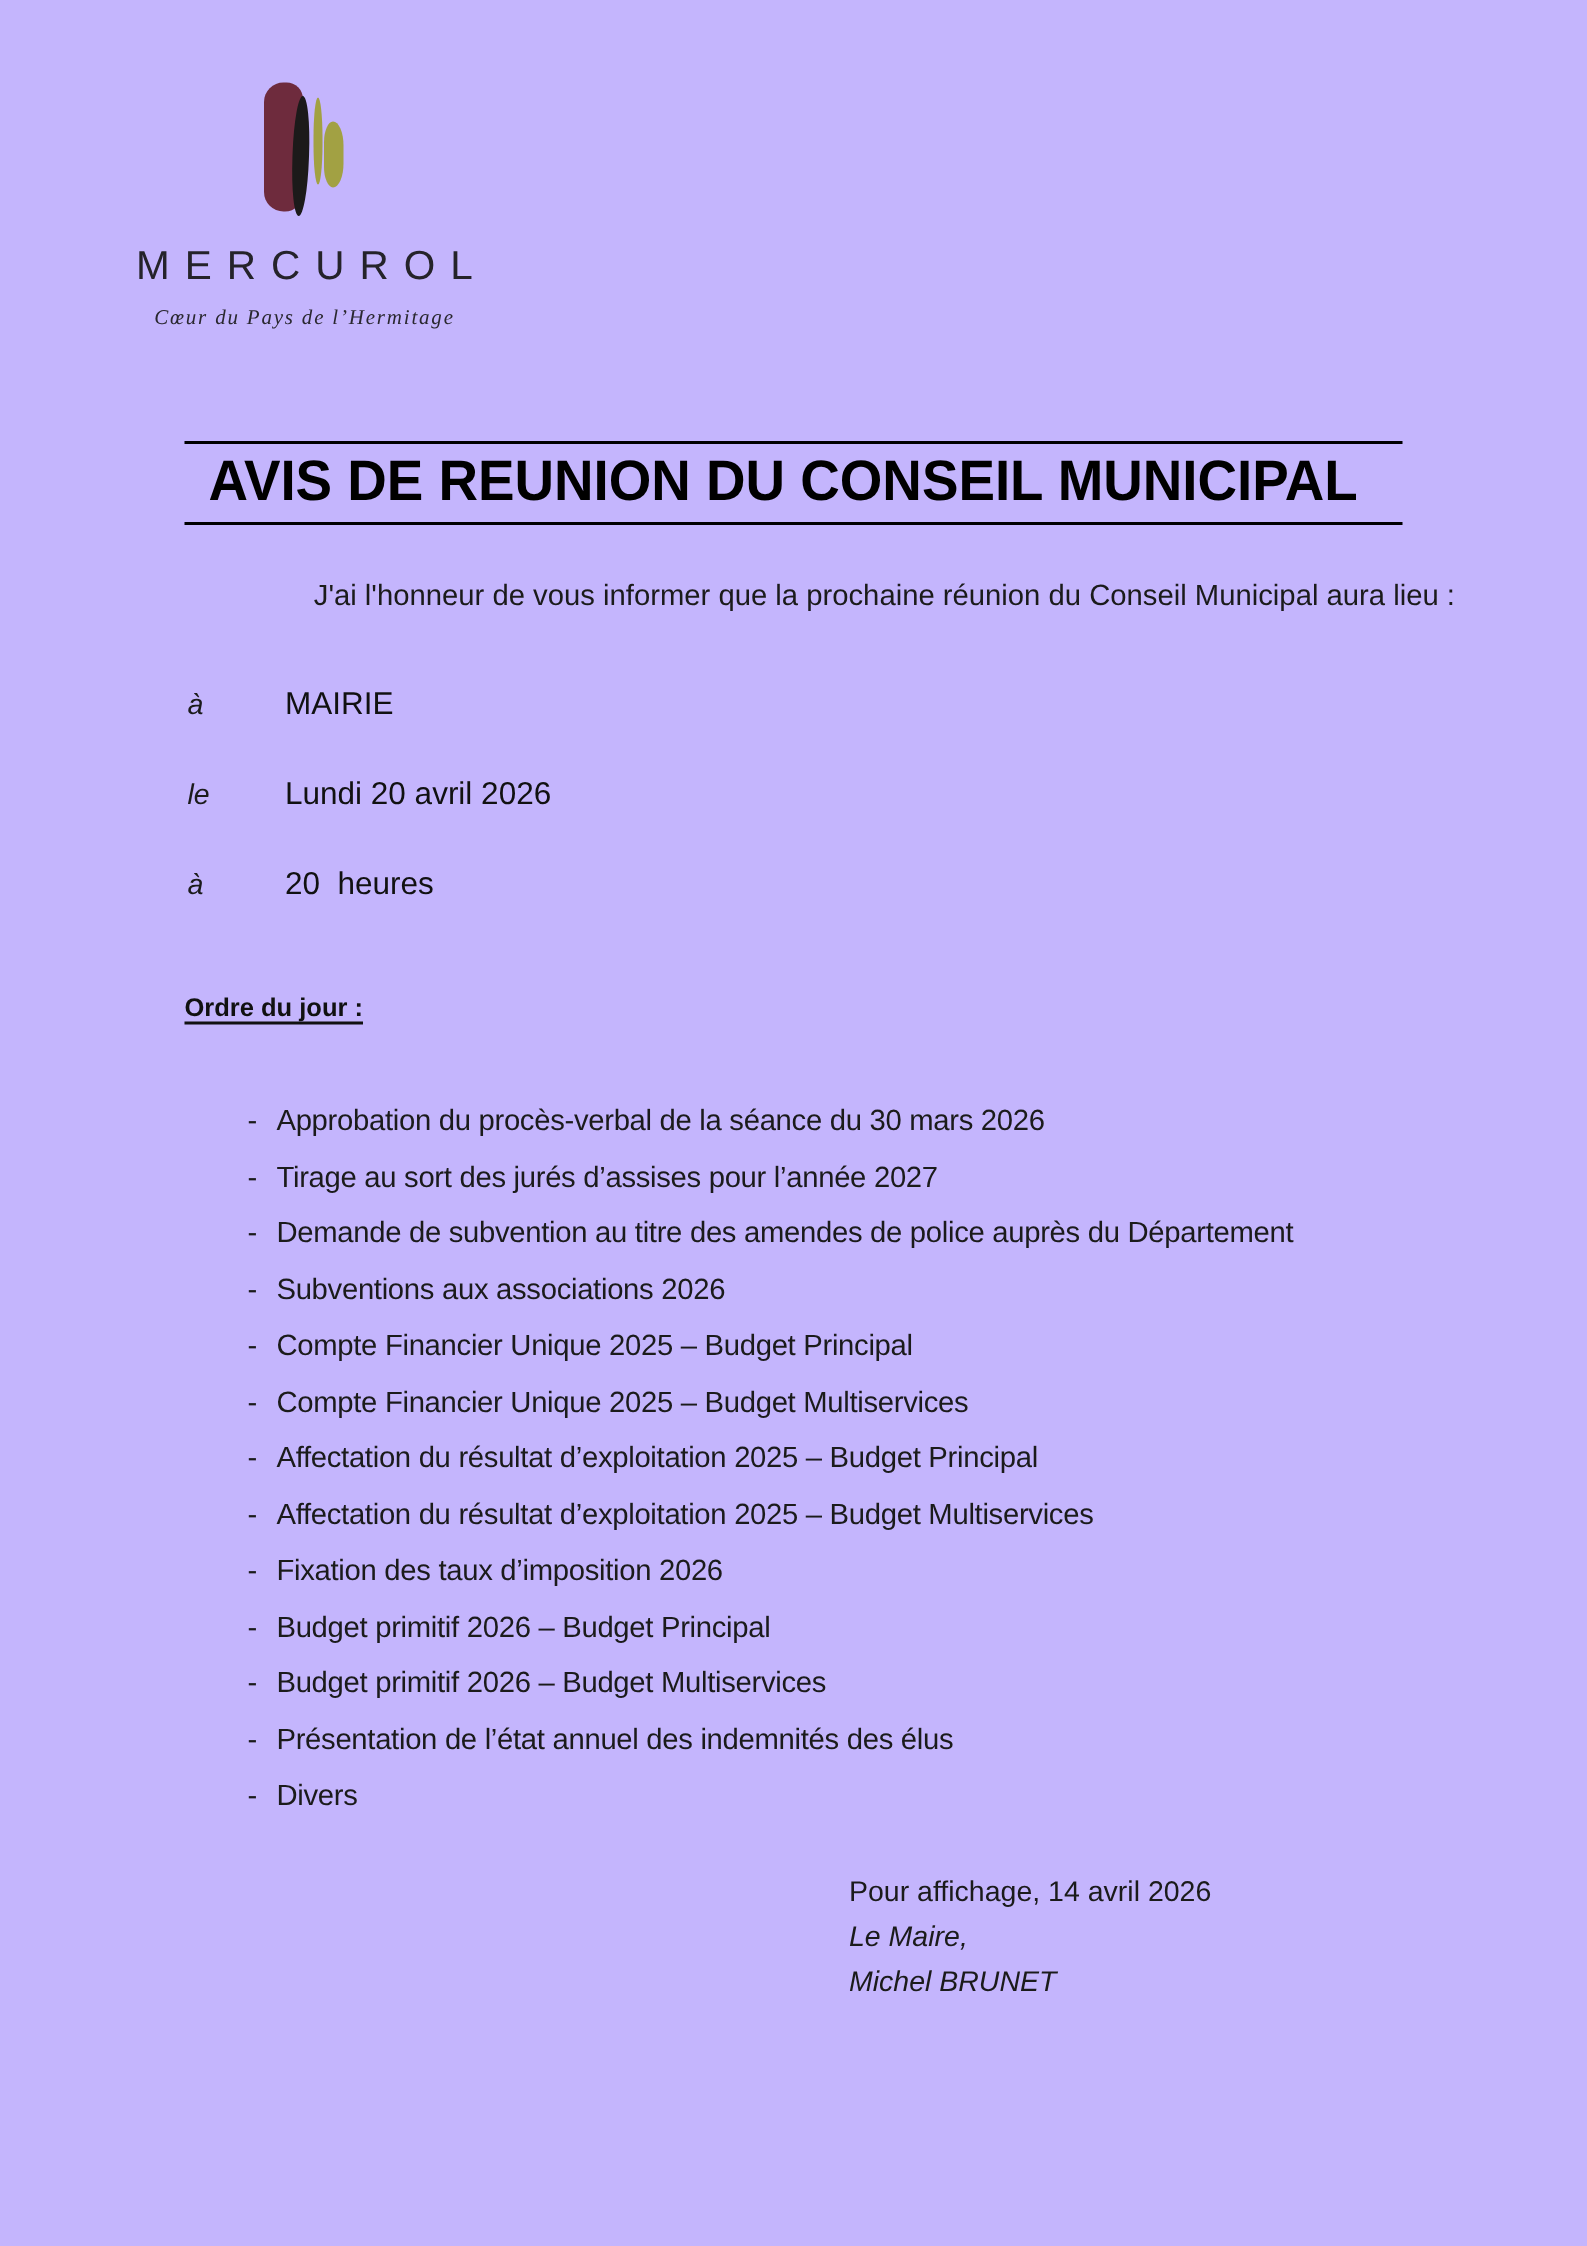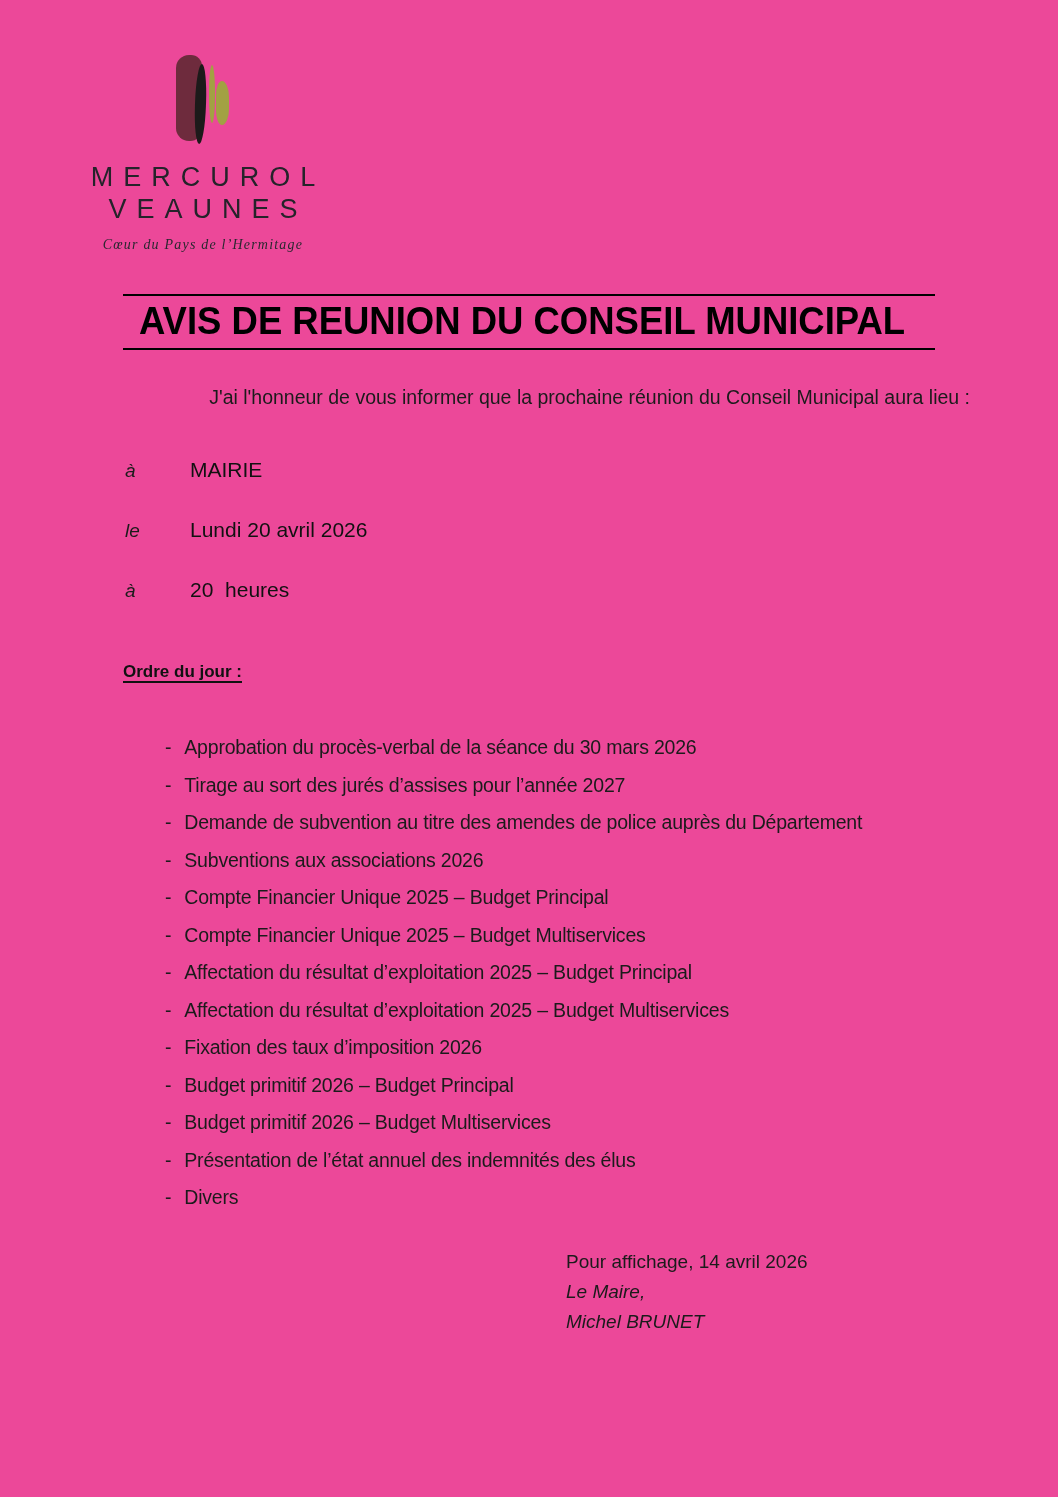--- a/index.html
+++ b/index.html
@@ -1,21 +1,21 @@
 <!DOCTYPE html>
 <html lang="fr"><head>
 <meta charset="utf-8">
 <style>
   * { margin: 0; padding: 0; box-sizing: border-box; }
   html, body { background: #ffffff; }
   .page {
     position: relative;
     width: 1058px;
     height: 1497px;
-    background: #ec4899;
+    background: #c4b5fd;
     font-family: "Liberation Sans", sans-serif;
     color: #1a1a1a;
     overflow: hidden;
     margin: 0 auto;
   }
 
   
   .logo {
     position: absolute;
     left: 74px;
@@ -169,21 +169,20 @@
 <div class="page">
 
   <header class="logo">
     <div class="logo-mark">
       <span class="shape shape-maroon"></span>
       <span class="shape shape-black"></span>
       <span class="shape shape-olive-thin"></span>
       <span class="shape shape-olive-wide"></span>
     </div>
     <div class="logo-name">MERCUROL</div>
-    <div class="logo-name">VEAUNES</div>
     <div class="logo-tagline">Cœur du Pays de l’Hermitage</div>
   </header>
 
   <section class="title-block">
     <h1 class="title-text">AVIS DE REUNION DU CONSEIL MUNICIPAL</h1>
   </section>
 
   <p class="intro">J'ai l'honneur de vous informer que la prochaine réunion du Conseil Municipal aura lieu :</p>
 
   <div class="details">

